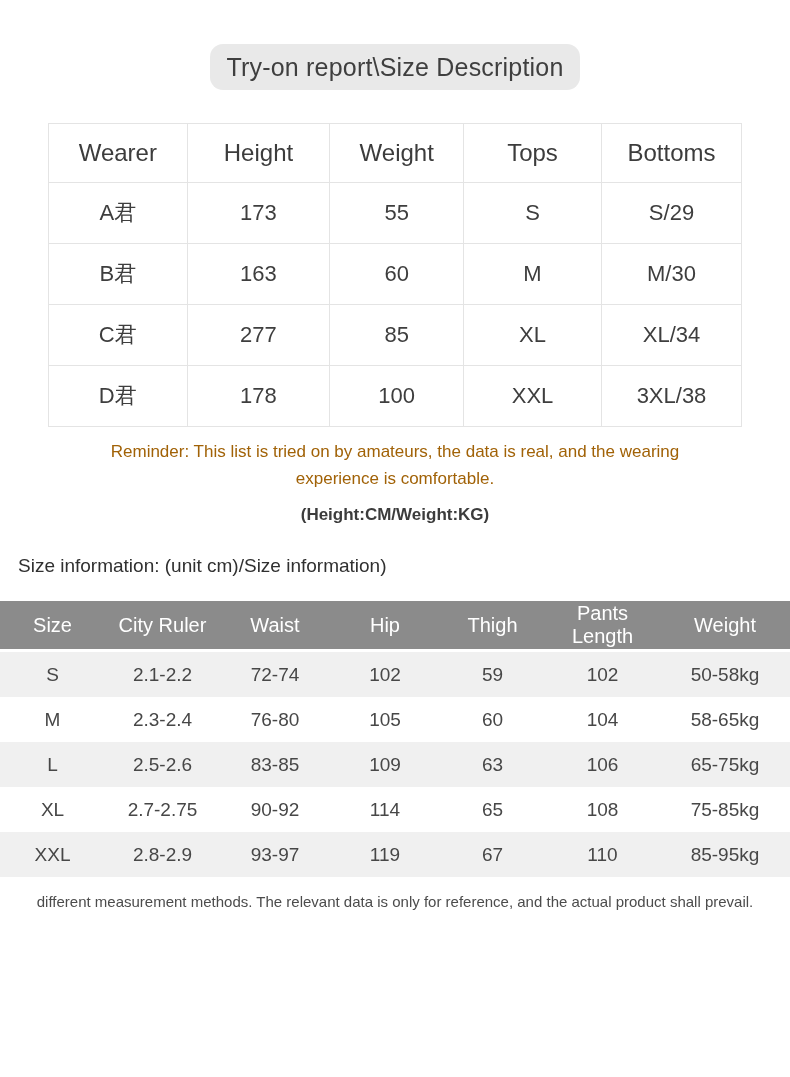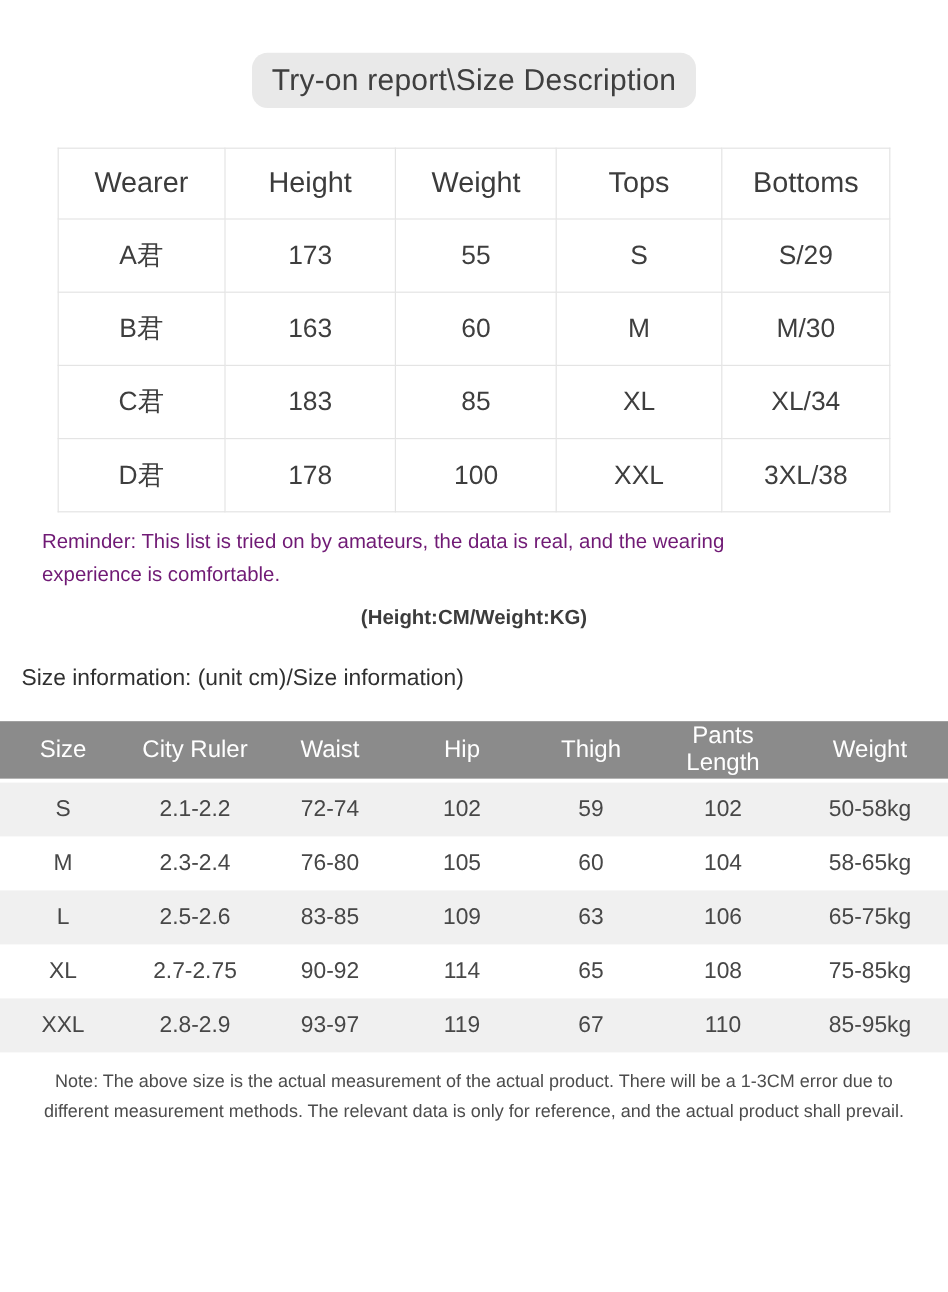--- a/index.html
+++ b/index.html
@@ -37,21 +37,21 @@
   .tryon-table th, .tryon-table td {
     border:1px solid #e4e4e4;
     text-align:center;
     font-weight:400;
     vertical-align:middle;
   }
   .tryon-table th { height:56px; font-size:24px; color:#3c3c3c; }
   .tryon-table td { height:58px; font-size:22px; color:#3e3e3e; }
 
   
-  .reminder { margin:11px auto 0 auto; width:720px; text-align:left; font-size:17px; line-height:27px; color:#701a75; }
+  .reminder { margin:11px auto 0 auto; width:720px; text-align:center; font-size:17px; line-height:27px; color:#a16207; }
   .units { margin-top:13px; text-align:center; font-size:17px; color:#3c3c3c;font-weight:bold; }
 
   
   .size-heading { margin-top:30px; padding-left:18px; font-size:19px; color:#303030; }
 
   
   .size-table {
     width:790px;
     margin-top:24px;
     border-collapse:collapse;
@@ -113,21 +113,21 @@
       </tr>
       <tr>
         <td>B君</td>
         <td>163</td>
         <td>60</td>
         <td>M</td>
         <td>M/30</td>
       </tr>
       <tr>
         <td>C君</td>
-        <td>183</td>
+        <td>277</td>
         <td>85</td>
         <td>XL</td>
         <td>XL/34</td>
       </tr>
       <tr>
         <td>D君</td>
         <td>178</td>
         <td>100</td>
         <td>XXL</td>
         <td>3XL/38</td>
@@ -207,15 +207,14 @@
         <td>93-97</td>
         <td>119</td>
         <td>67</td>
         <td>110</td>
         <td>85-95kg</td>
       </tr>
     </tbody>
 </table>
 
 <div class="note">
-  <div>Note: The above size is the actual measurement of the actual product. There will be a 1-3CM error due to</div>
   <div>different measurement methods. The relevant data is only for reference, and the actual product shall prevail.</div>
 </div>
 
 </body></html>

